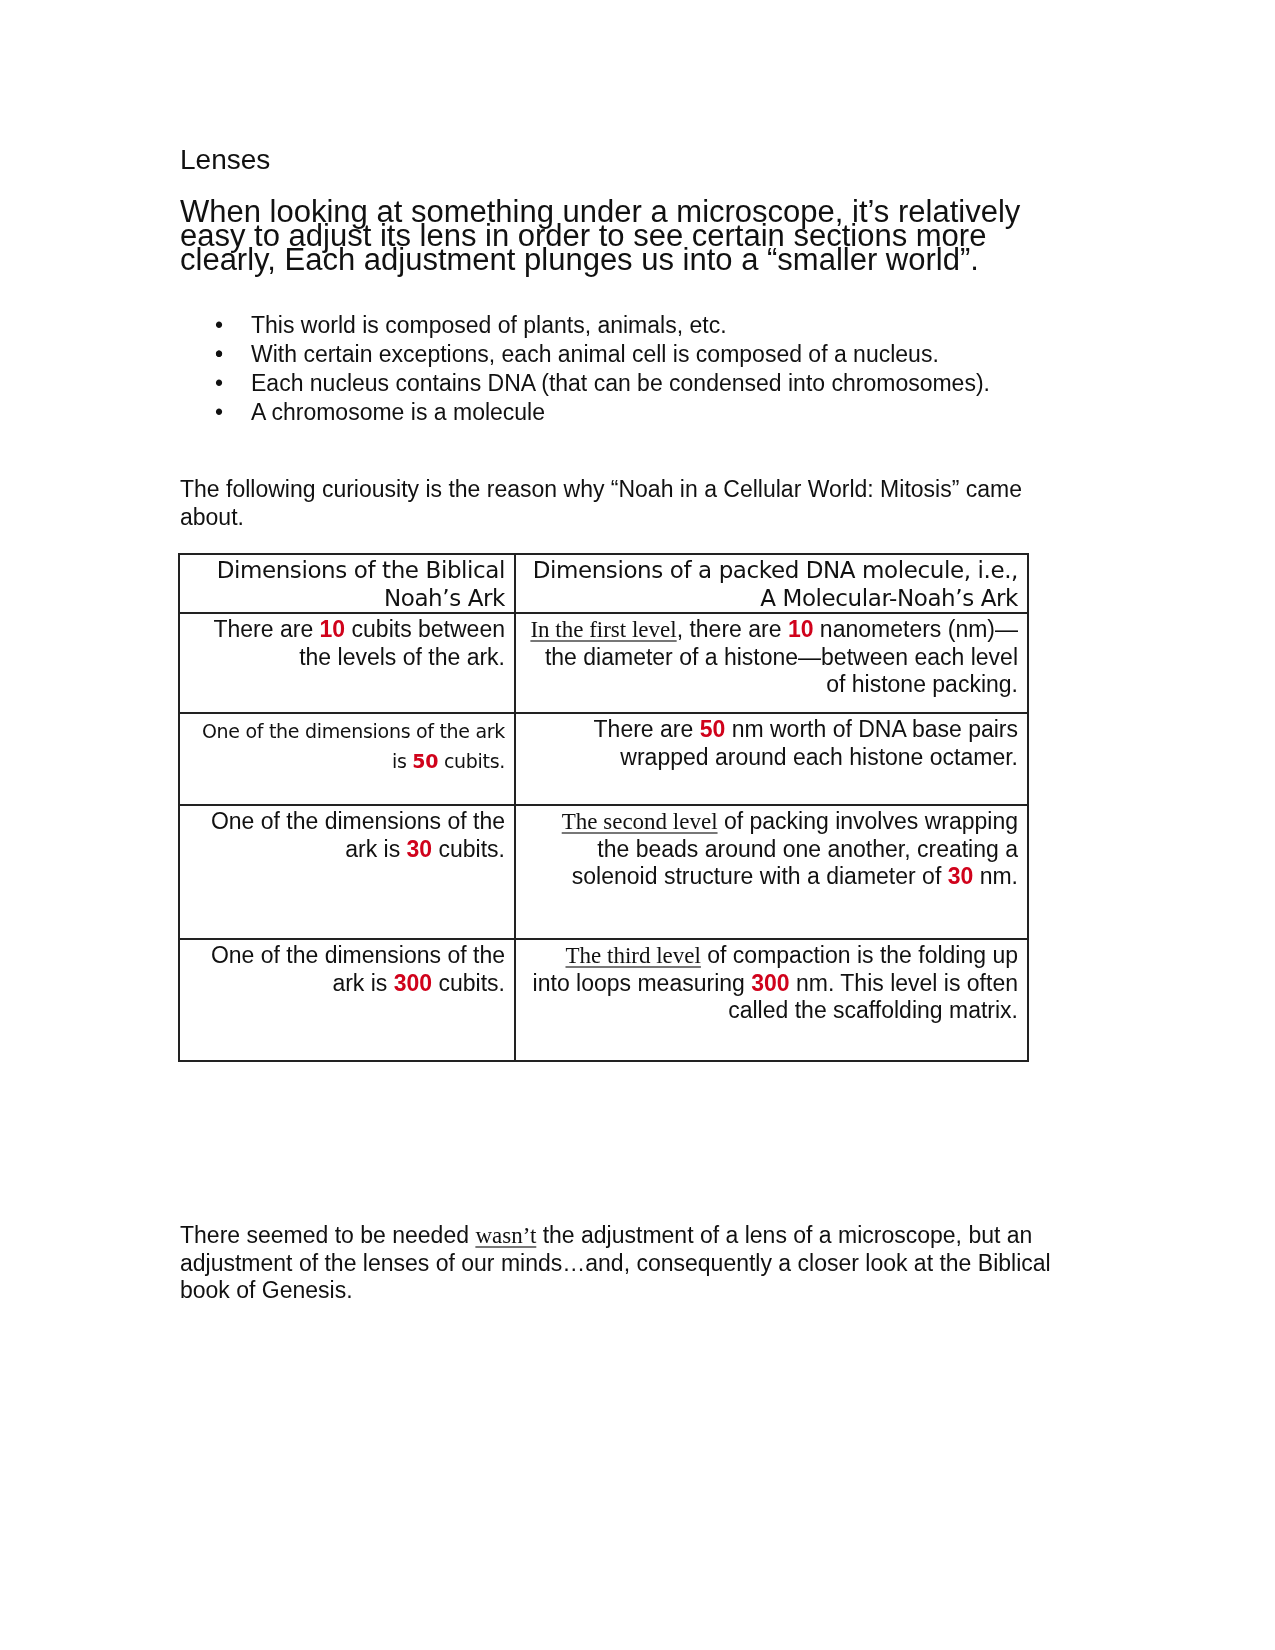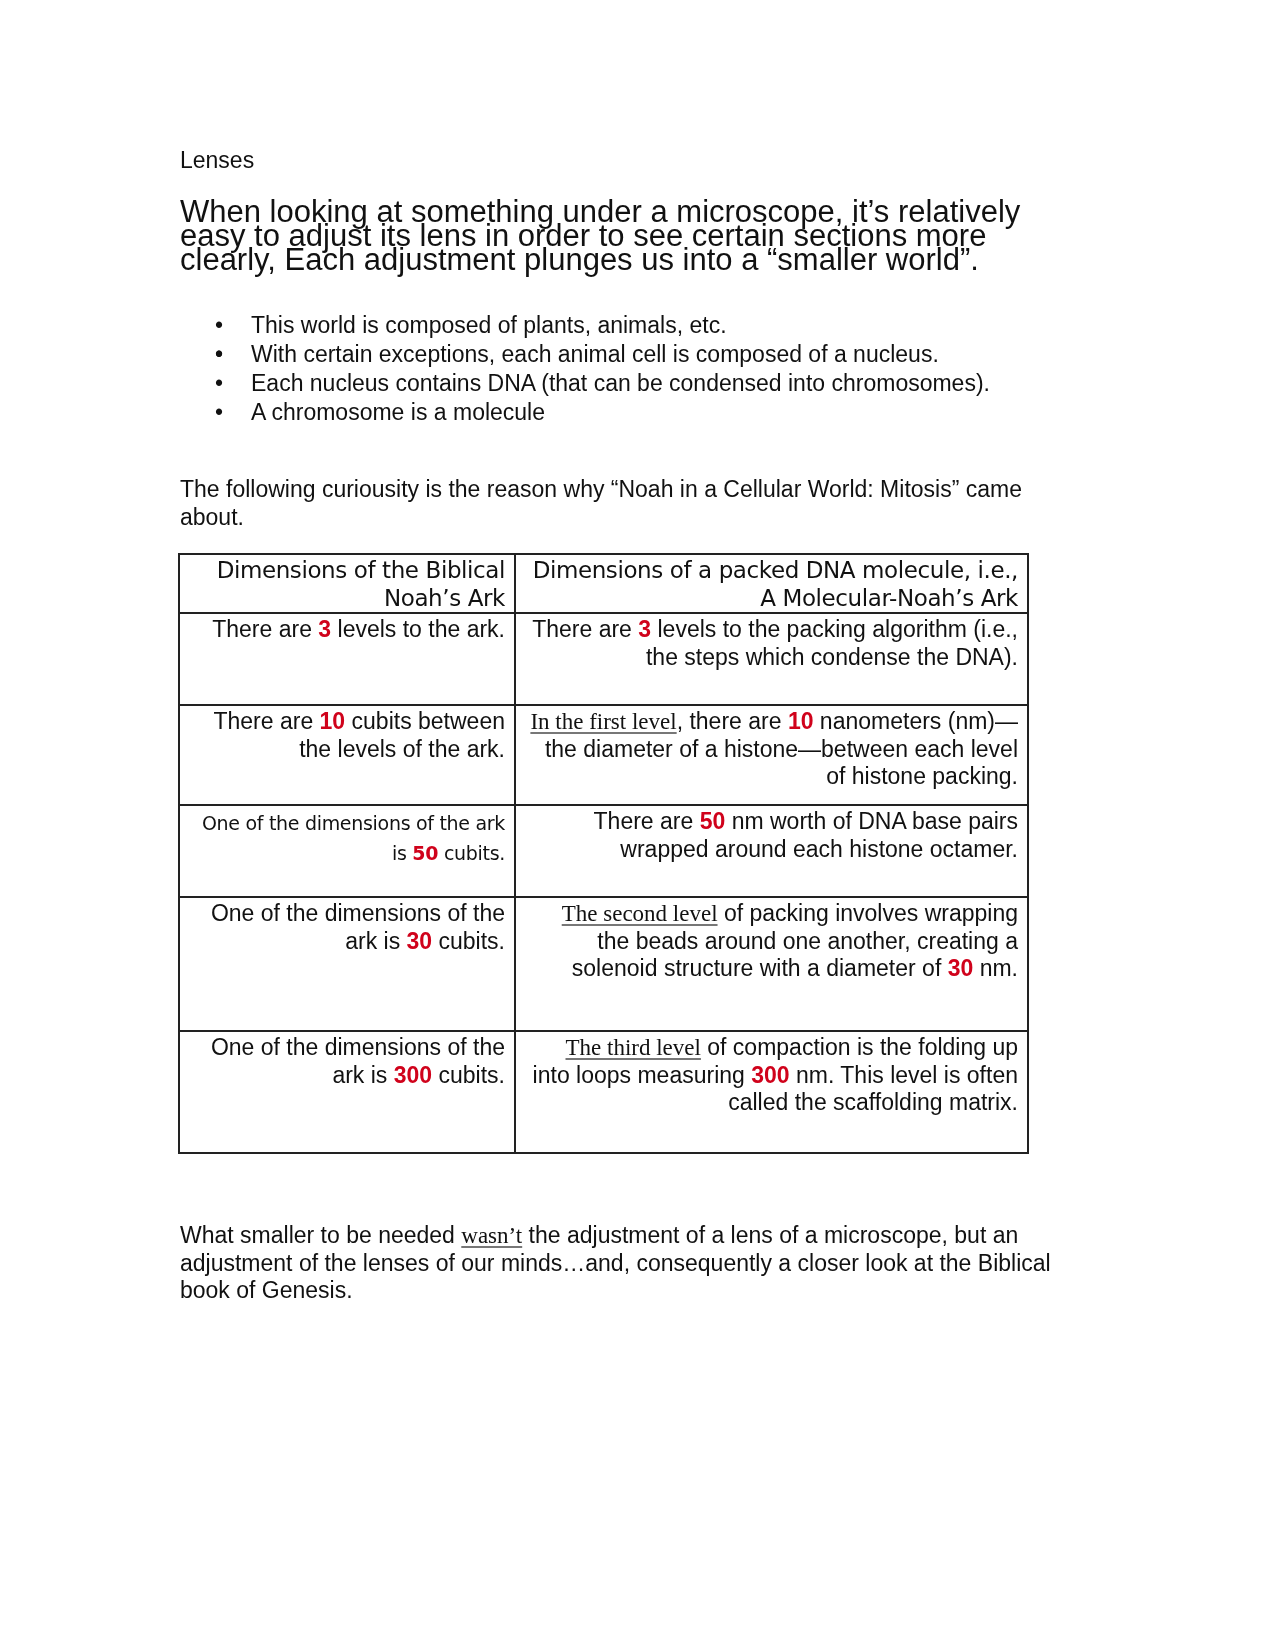--- a/index.html
+++ b/index.html
@@ -1,18 +1,18 @@
 <!DOCTYPE html>
 <html><head>
   <meta charset="utf-8">
   <style>
     html, body { margin: 0; padding: 0; background: #ffffff; }
     body { width: 1275px; height: 1650px; position: relative; font-family: "Liberation Sans", sans-serif; color: #111; }
     .page { position: absolute; left: 0; top: 0; width: 1275px; height: 1650px; }
-    .title { position: absolute; left: 180px; top: 146px; font-size: 23px; line-height: 28px; }
+    .title { position: absolute; left: 180px; top: 146px; font-size: 28px; line-height: 28px; }
     .intro { position: absolute; left: 180px; top: 200px; width: 880px; font-size: 31px; line-height: 24px; }
     .bullets { position: absolute; left: 180px; top: 311px; width: 900px; margin: 0; padding: 0; list-style: none; font-size: 23px; line-height: 29px; }
     .bullets li { position: relative; padding-left: 71px; }
     .bullets li .dot { position: absolute; left: 35px; top: 0; }
     .reason { position: absolute; left: 180px; top: 476px; width: 880px; font-size: 23px; line-height: 27.5px; }
     table.cmp { position: absolute; left: 178px; top: 553px; width: 849px; border-collapse: collapse; table-layout: fixed; }
     table.cmp td { border: 2px solid #222; vertical-align: top; padding: 2px 9px 0 10px; font-size: 23px; line-height: 27.5px; text-align: right; }
     table.cmp col.c1 { width: 336px; }
     table.cmp col.c2 { width: 513px; }
     .hdr td { font-family: "DejaVu Sans", sans-serif; font-size: 22px; line-height: 33px; padding-top: 3px; letter-spacing: -0.4px; }
@@ -48,38 +48,34 @@
   <table class="cmp">
     <colgroup>
         <col class="c1">
         <col class="c2">
       </colgroup>
     <tbody>
         <tr class="hdr">
       <td>Dimensions of the Biblical Noah’s Ark</td>
       <td>Dimensions of a packed DNA molecule, i.e., A Molecular-Noah’s Ark</td>
     </tr>
-    <tr class="r1">
-      <td><span>There are </span><span class="num">3</span><span> levels to the ark.</span></td>
-      <td><span>There are </span><span class="num">3</span><span> levels to the packing algorithm (i.e., the steps which condense the DNA).</span></td>
-    </tr>
     <tr class="r2">
       <td><span>There are </span><span class="num">10</span><span> cubits between the levels of the ark.</span></td>
       <td><span class="ul">In the first level</span><span>, there are </span><span class="num">10</span><span> nanometers (nm)—the diameter of a histone—between each level of histone packing.</span></td>
     </tr>
     <tr class="r3">
       <td class="small"><span>One of the dimensions of the ark is </span><span class="num">50</span><span> cubits.</span></td>
       <td><span>There are </span><span class="num">50</span><span> nm worth of DNA base pairs wrapped around each histone octamer.</span></td>
     </tr>
     <tr class="r4">
       <td><span>One of the dimensions of the ark is </span><span class="num">30</span><span> cubits.</span></td>
       <td><span class="ul">The second level</span><span> of packing involves wrapping the beads around one another, creating a solenoid structure with a diameter of </span><span class="num">30</span><span> nm.</span></td>
     </tr>
     <tr class="r5">
       <td><span>One of the dimensions of the ark is </span><span class="num">300</span><span> cubits.</span></td>
       <td><span class="ul">The third level</span><span> of compaction is the folding up into loops measuring </span><span class="num">300</span><span> nm. This level is often called the scaffolding matrix.</span></td>
     </tr>
   </tbody>
     </table>
 
-  <div class="closing"><span>What smaller to be needed </span><span class="ul">wasn’t</span><span> the adjustment of a lens of a microscope, but an adjustment of the lenses of our minds…and, consequently a closer look at the Biblical book of Genesis.</span></div>
+  <div class="closing"><span>There seemed to be needed </span><span class="ul">wasn’t</span><span> the adjustment of a lens of a microscope, but an adjustment of the lenses of our minds…and, consequently a closer look at the Biblical book of Genesis.</span></div>
 
 </div>
 
 </body></html>

